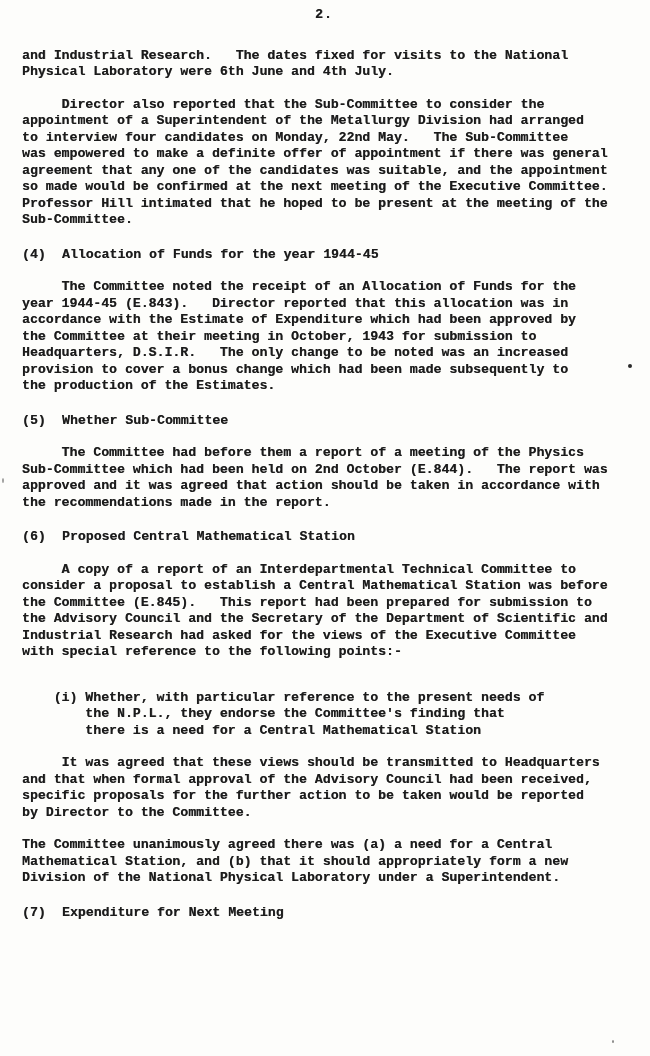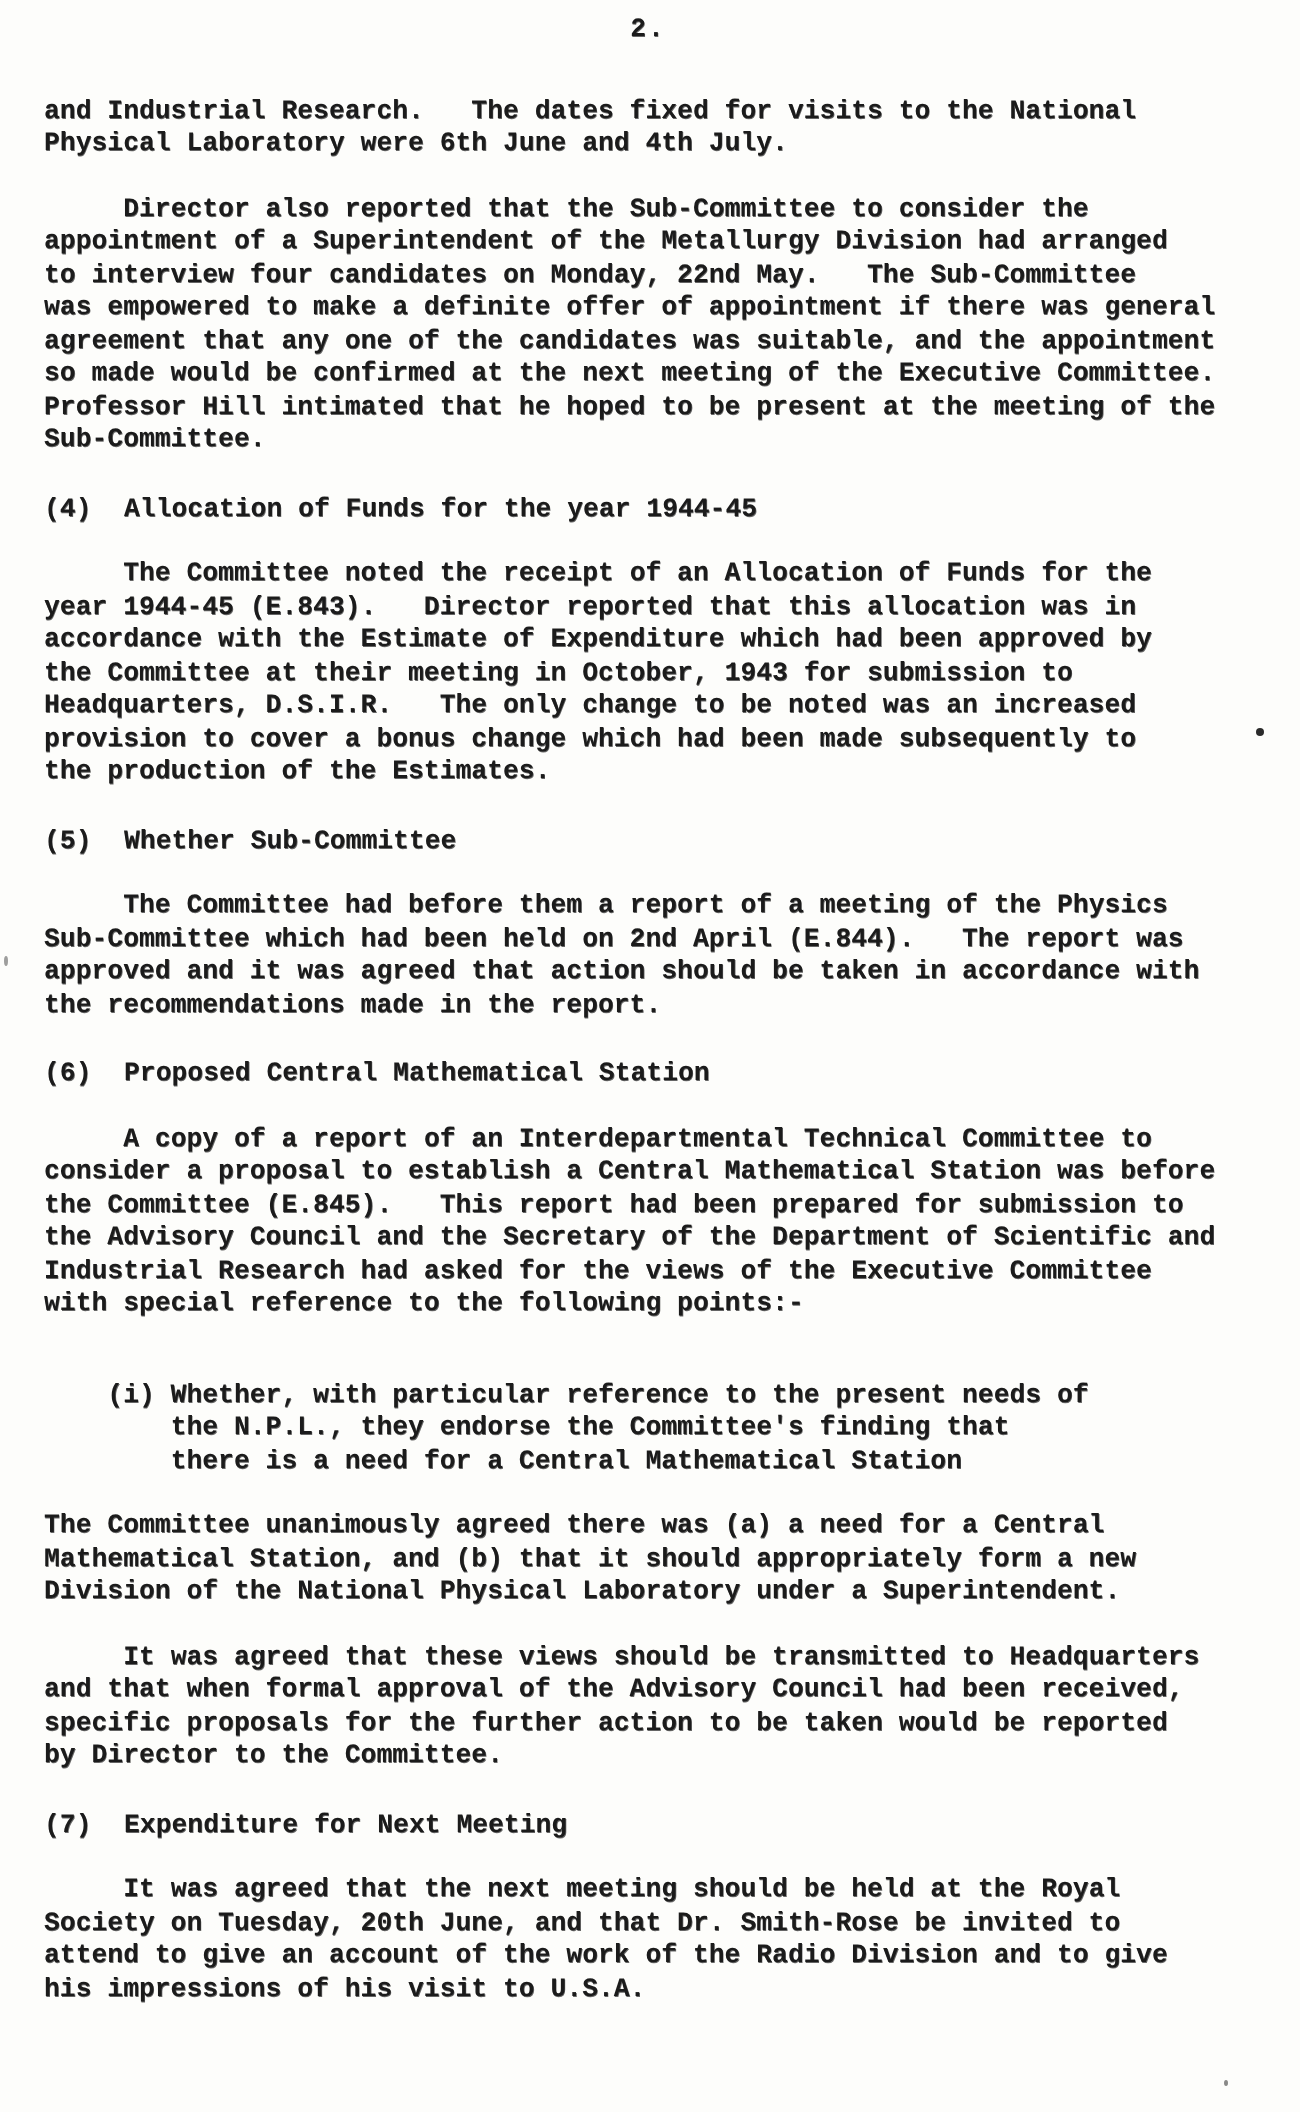--- a/index.html
+++ b/index.html
@@ -88,57 +88,53 @@
 Headquarters, D.S.I.R.   The only change to be noted was an increased
 provision to cover a bonus change which had been made subsequently to
 the production of the Estimates.</div>
 
   <div class="heading">
     <span class="num">(5)</span>
     <span class="title">Whether Sub-Committee</span>
   </div>
 
   <div class="para">     The Committee had before them a report of a meeting of the Physics
-Sub-Committee which had been held on 2nd April (E.844).   The report was
+Sub-Committee which had been held on 2nd October (E.844).   The report was
 approved and it was agreed that action should be taken in accordance with
 the recommendations made in the report.</div>
 
   <div class="heading">
     <span class="num">(6)</span>
     <span class="title">Proposed Central Mathematical Station</span>
   </div>
 
   <div class="para">     A copy of a report of an Interdepartmental Technical Committee to
 consider a proposal to establish a Central Mathematical Station was before
 the Committee (E.845).   This report had been prepared for submission to
 the Advisory Council and the Secretary of the Department of Scientific and
 Industrial Research had asked for the views of the Executive Committee
 with special reference to the following points:-</div>
 
   <div class="list-item">    (i) Whether, with particular reference to the present needs of
         the N.P.L., they endorse the Committee's finding that
         there is a need for a Central Mathematical Station</div>
 
 
-  <div class="para">The Committee unanimously agreed there was (a) a need for a Central
-Mathematical Station, and (b) that it should appropriately form a new
-Division of the National Physical Laboratory under a Superintendent.</div>
-
   <div class="para">     It was agreed that these views should be transmitted to Headquarters
 and that when formal approval of the Advisory Council had been received,
 specific proposals for the further action to be taken would be reported
 by Director to the Committee.</div>
+
+  <div class="para">The Committee unanimously agreed there was (a) a need for a Central
+Mathematical Station, and (b) that it should appropriately form a new
+Division of the National Physical Laboratory under a Superintendent.</div>
 
   <div class="heading">
     <span class="num">(7)</span>
     <span class="title">Expenditure for Next Meeting</span>
   </div>
 
-  <div class="para">     It was agreed that the next meeting should be held at the Royal
-Society on Tuesday, 20th June, and that Dr. Smith-Rose be invited to
-attend to give an account of the work of the Radio Division and to give
-his impressions of his visit to U.S.A.</div>
 
 </div>
 
 <div class="ink-speck speck-a"></div>
 <div class="ink-speck speck-b"></div>
 <div class="ink-speck speck-c"></div>
 
 </body></html>

